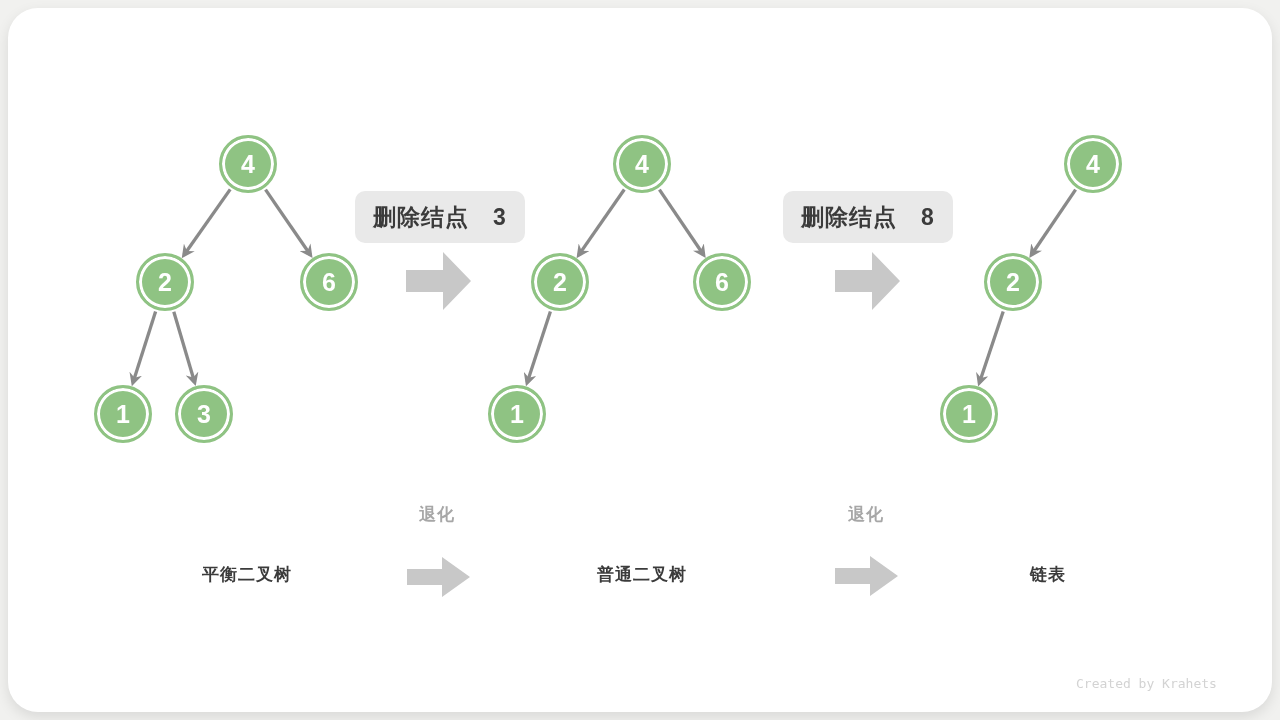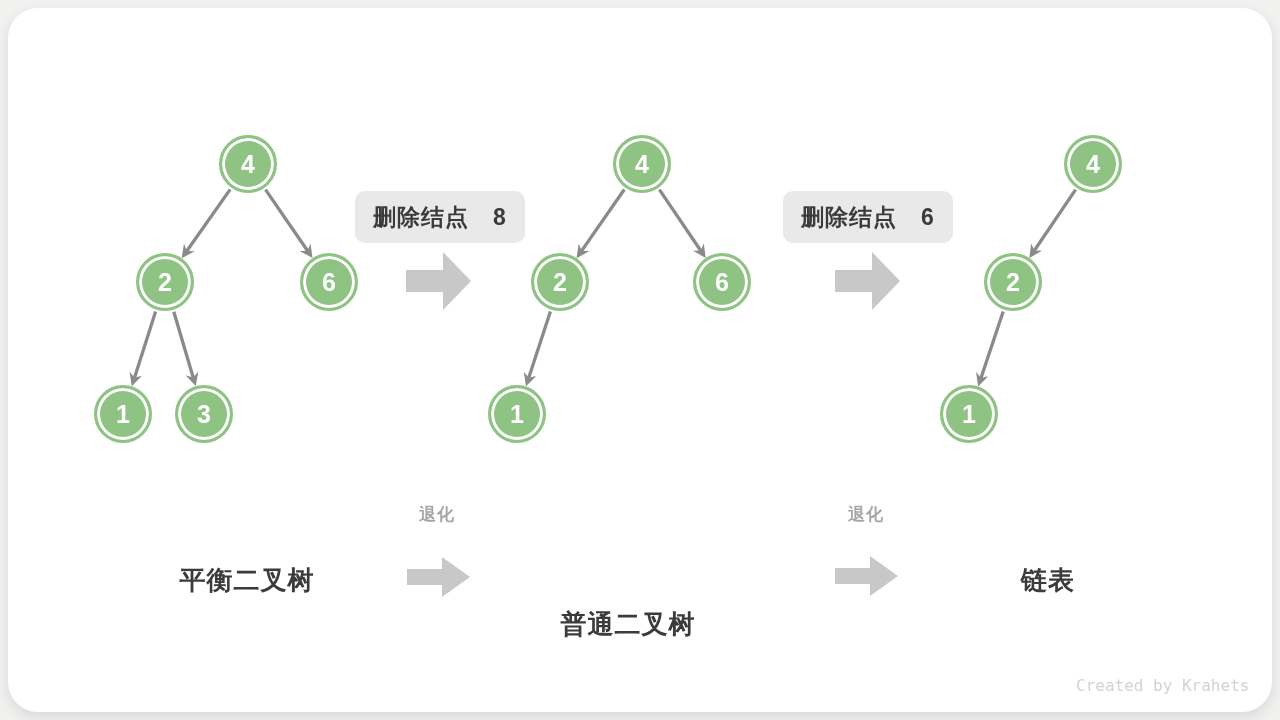--- a/index.html
+++ b/index.html
@@ -67,32 +67,32 @@
     color:var(--text-gray);
     font-size:17px;
     font-weight:700;
     letter-spacing:1px;
     white-space:nowrap;
   }
   .tree-label{
     position:absolute;
     transform:translateX(-50%);
     color:var(--text-dark);
-    font-size:26px;
+    font-size:17px;
     font-weight:700;
     letter-spacing:1px;
     white-space:nowrap;
     font-family:Liberation Mono, monospace;
   }
   .watermark{
     position:absolute;
     left:1076px;top:676px;
     color:var(--watermark);
     font-family:"DejaVu Sans Mono","Liberation Mono",monospace;
-    font-size:16px;
+    font-size:13px;
     white-space:nowrap;
   }
 </style>
 </head>
 <body>
 
 <div class="card"></div>
 
 <div class="canvas">
 
@@ -124,22 +124,22 @@
 
   <div class="node" style="left:613px;top:135px;">4</div>
   <div class="node" style="left:531px;top:253px;">2</div>
   <div class="node" style="left:693px;top:253px;">6</div>
   <div class="node" style="left:488px;top:385px;">1</div>
 
   <div class="node" style="left:1064px;top:135px;">4</div>
   <div class="node" style="left:984px;top:253px;">2</div>
   <div class="node" style="left:940px;top:385px;">1</div>
 
-  <div class="step-box" style="left:355px;top:191px;">删除结点　8</div>
-  <div class="step-box" style="left:783px;top:191px;">删除结点　6</div>
+  <div class="step-box" style="left:355px;top:191px;">删除结点　3</div>
+  <div class="step-box" style="left:783px;top:191px;">删除结点　8</div>
 
   <div class="block-arrow" style="left:406px;top:252px;">
     <svg width="65" height="58" viewBox="0 0 65 58">
       <polygon points="0,18 37,18 37,0 65,29 37,58 37,40 0,40" fill="#c8c8c8"></polygon>
     </svg>
   </div>
   <div class="block-arrow" style="left:835px;top:252px;">
     <svg width="65" height="58" viewBox="0 0 65 58">
       <polygon points="0,18 37,18 37,0 65,29 37,58 37,40 0,40" fill="#c8c8c8"></polygon>
     </svg>
@@ -153,18 +153,18 @@
       <polygon points="0,12 35,12 35,0 63,20 35,40 35,28 0,28" fill="#c8c8c8"></polygon>
     </svg>
   </div>
   <div class="block-arrow" style="left:835px;top:556px;">
     <svg width="63" height="40" viewBox="0 0 63 40">
       <polygon points="0,12 35,12 35,0 63,20 35,40 35,28 0,28" fill="#c8c8c8"></polygon>
     </svg>
   </div>
 
   <div class="tree-label" style="left:247px;top:563px;">平衡二叉树</div>
-  <div class="tree-label" style="left:628px;top:563px;margin-top:44px;">普通二叉树</div>
+  <div class="tree-label" style="left:642px;top:563px;">普通二叉树</div>
   <div class="tree-label" style="left:1048px;top:563px;">链表</div>
 
   <div class="watermark">Created by Krahets</div>
 
 </div>
 
 </body></html>

